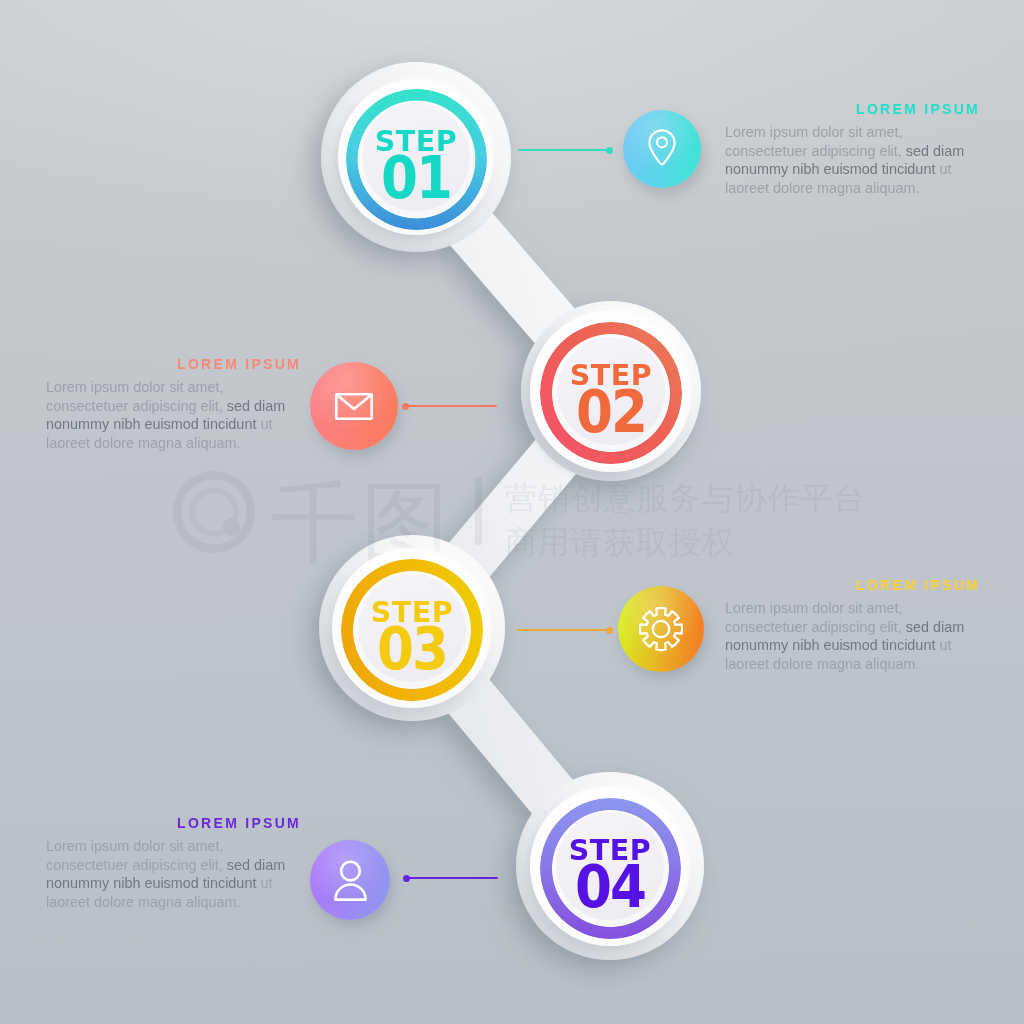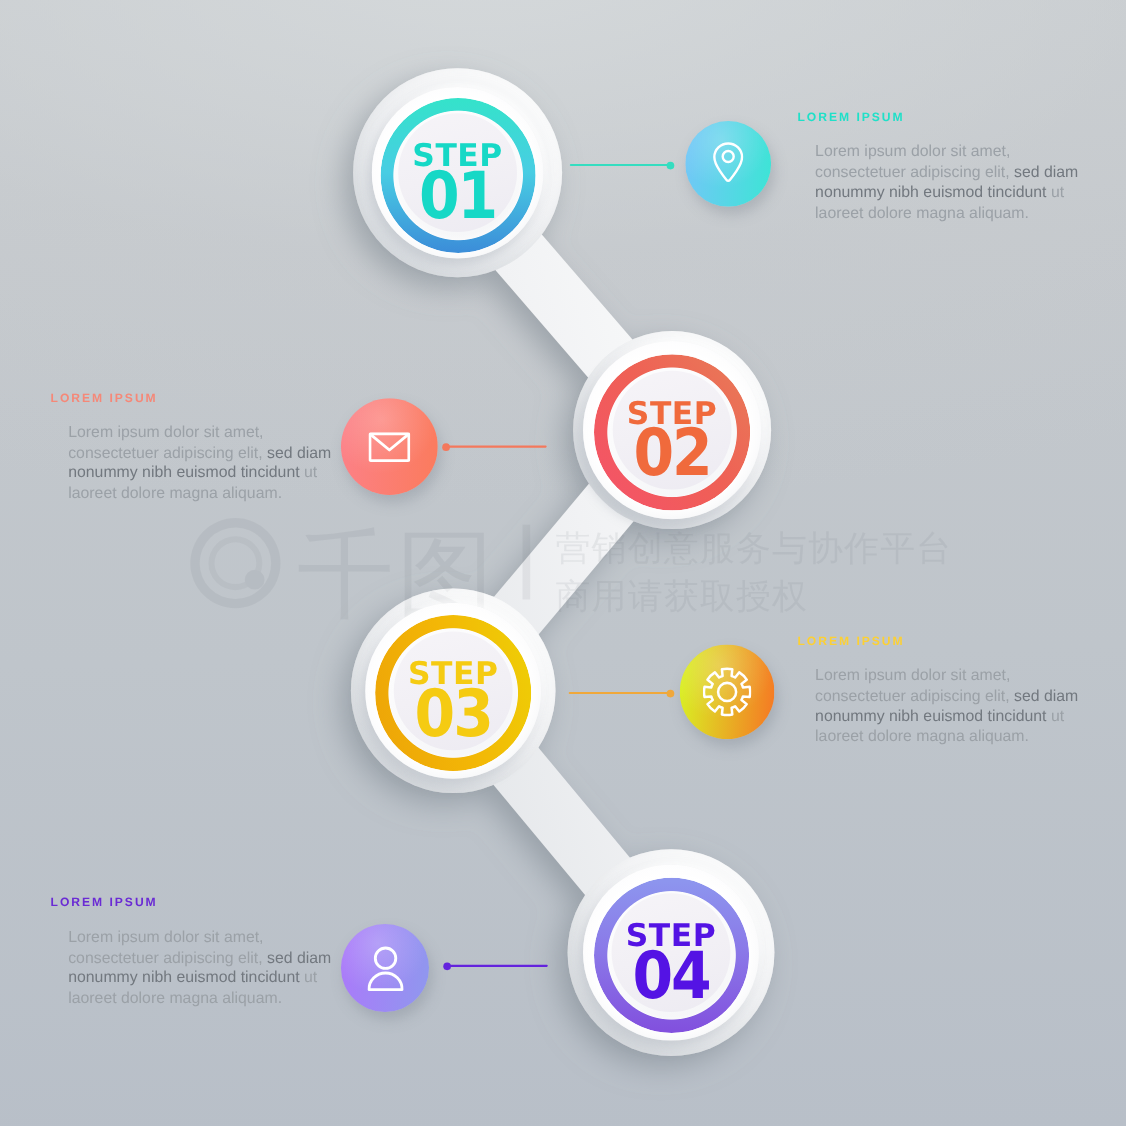--- a/index.html
+++ b/index.html
@@ -38,22 +38,22 @@
             font-family:"DejaVu Sans",sans-serif;}
   .badge .n{font-weight:700;letter-spacing:-.035em;font-size:59px;line-height:1;
             margin-top:-8px;font-family:"DejaVu Sans",sans-serif;
             transform:scaleX(0.9);transform-origin:center;}
 
   
   .bubble{position:absolute;border-radius:50%;display:flex;align-items:center;justify-content:center;}
 
   
   .copy{position:absolute;}
-  .copy h3{margin:0 0 6px 0;font-size:11px;font-weight:700;letter-spacing:.163em;}
-  .copy p{margin:16px;font-size:14.4px;line-height:18.6px;color:#9ba1a7;font-weight:400;}
+  .copy h3{margin:0 0 6px 0;font-size:14px;font-weight:700;letter-spacing:.163em;text-align:right;}
+  .copy p{margin:0;font-size:14.4px;line-height:18.6px;color:#9ba1a7;font-weight:400;}
   .copy p b{font-weight:400;color:#72787f;}
   .copy .ln{display:block;white-space:nowrap;}
 
   
   .wm{position:absolute;pointer-events:none;}
 </style>
 </head>
 <body>
 
 <div id="stage" data-name="infographic-canvas">

